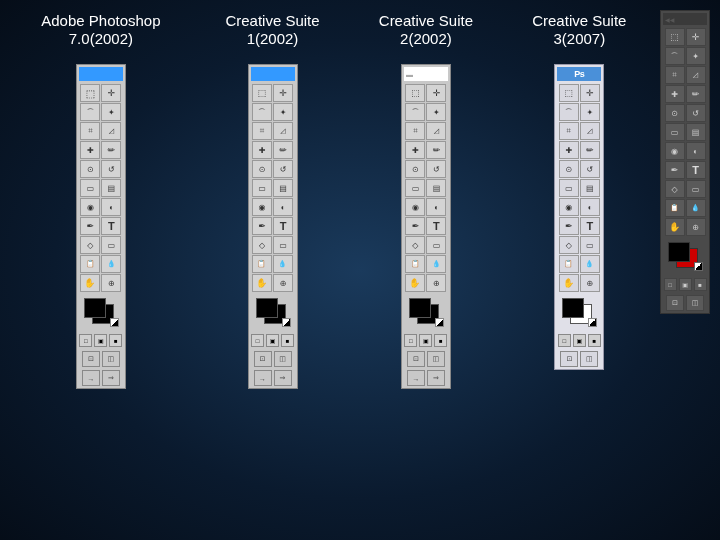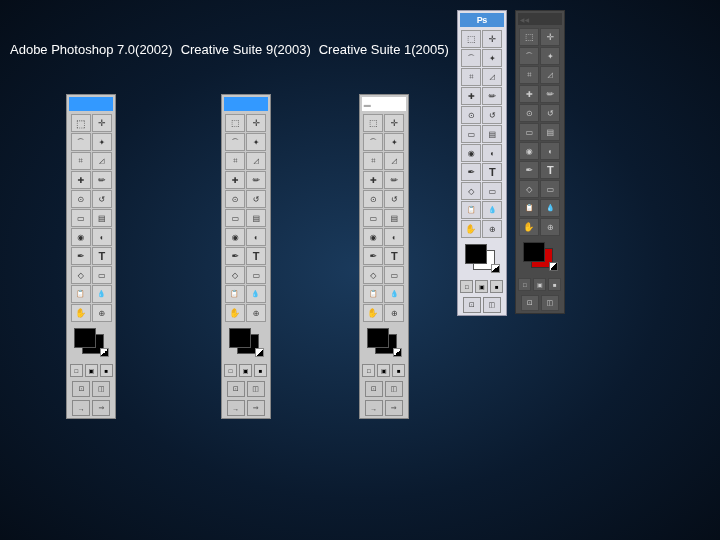--- a/index.html
+++ b/index.html
@@ -22,30 +22,29 @@
     }
 
     .column {
       display: flex;
       flex-direction: column;
       align-items: center;
       gap: 4px;
     }
 
     .col-header {
-      font-size: 13px;
+      font-size: 15px;
       color: #ffffff;
       text-align: center;
       line-height: 1.2;
       min-height: 50px;
       display: flex;
       align-items: flex-start;
       justify-content: center;
       padding-top: 2px;
-      margin-top: 30px;
     }
 
     
     .toolbar {
       display: flex;
       flex-direction: column;
       align-items: center;
       width: 50px;
       background: #c8c8c8;
       border: 1px solid #888;
@@ -274,21 +273,21 @@
         <div class="bottom-icon" style="width:18px;height:16px;">◫</div>
       </div>
       <div style="display:flex;flex-direction:row;gap:2px;margin-top:2px;">
         <div class="bottom-icon" style="width:18px;height:16px;">→</div>
         <div class="bottom-icon" style="width:18px;height:16px;">⇒</div>
       </div>
     </div>
   </div>
 
   <div class="column">
-    <div class="col-header">Creative Suite 9(2003)</div>
+    <div class="col-header">Creative Suite 1(2002)</div>
     <div class="toolbar">
       <div class="toolbar-top-blue"></div>
       <div class="tool-row">
         <div class="tool-cell">
             <span style="font-size:9px;">⬚</span>
           </div>
         <div class="tool-cell">
             <span style="font-size:9px;">✛</span>
           </div>
       </div>
@@ -387,21 +386,21 @@
         <div class="bottom-icon" style="width:18px;height:16px;">◫</div>
       </div>
       <div style="display:flex;flex-direction:row;gap:2px;margin-top:2px;">
         <div class="bottom-icon" style="width:18px;height:16px;">→</div>
         <div class="bottom-icon" style="width:18px;height:16px;">⇒</div>
       </div>
     </div>
   </div>
 
   <div class="column">
-    <div class="col-header">Creative Suite 1(2005)</div>
+    <div class="col-header">Creative Suite 2(2002)</div>
     <div class="toolbar">
       <div style="background:#ffffff;width:100%;height:14px;margin-bottom:2px;display:flex;align-items:center;padding-left:2px;">
         <span style="font-size:7px;color:#aaa;">▬</span>
       </div>
       <div class="tool-row">
         <div class="tool-cell">
             <span style="font-size:9px;">⬚</span>
           </div>
         <div class="tool-cell">
             <span style="font-size:9px;">✛</span>
@@ -502,20 +501,21 @@
         <div class="bottom-icon" style="width:18px;height:16px;">◫</div>
       </div>
       <div style="display:flex;flex-direction:row;gap:2px;margin-top:2px;">
         <div class="bottom-icon" style="width:18px;height:16px;">→</div>
         <div class="bottom-icon" style="width:18px;height:16px;">⇒</div>
       </div>
     </div>
   </div>
 
   <div class="column">
+    <div class="col-header">Creative Suite 3(2007)</div>
     <div class="toolbar" style="background:#e0e0e8;border:1px solid #9999aa;">
       <div class="toolbar-top-ps">Ps</div>
       <div class="tool-row">
         <div class="tool-cell" style="background:#d8d8e0;">
             <span style="font-size:9px;">⬚</span>
           </div>
         <div class="tool-cell" style="background:#d8d8e0;">
             <span style="font-size:9px;">✛</span>
           </div>
       </div>

